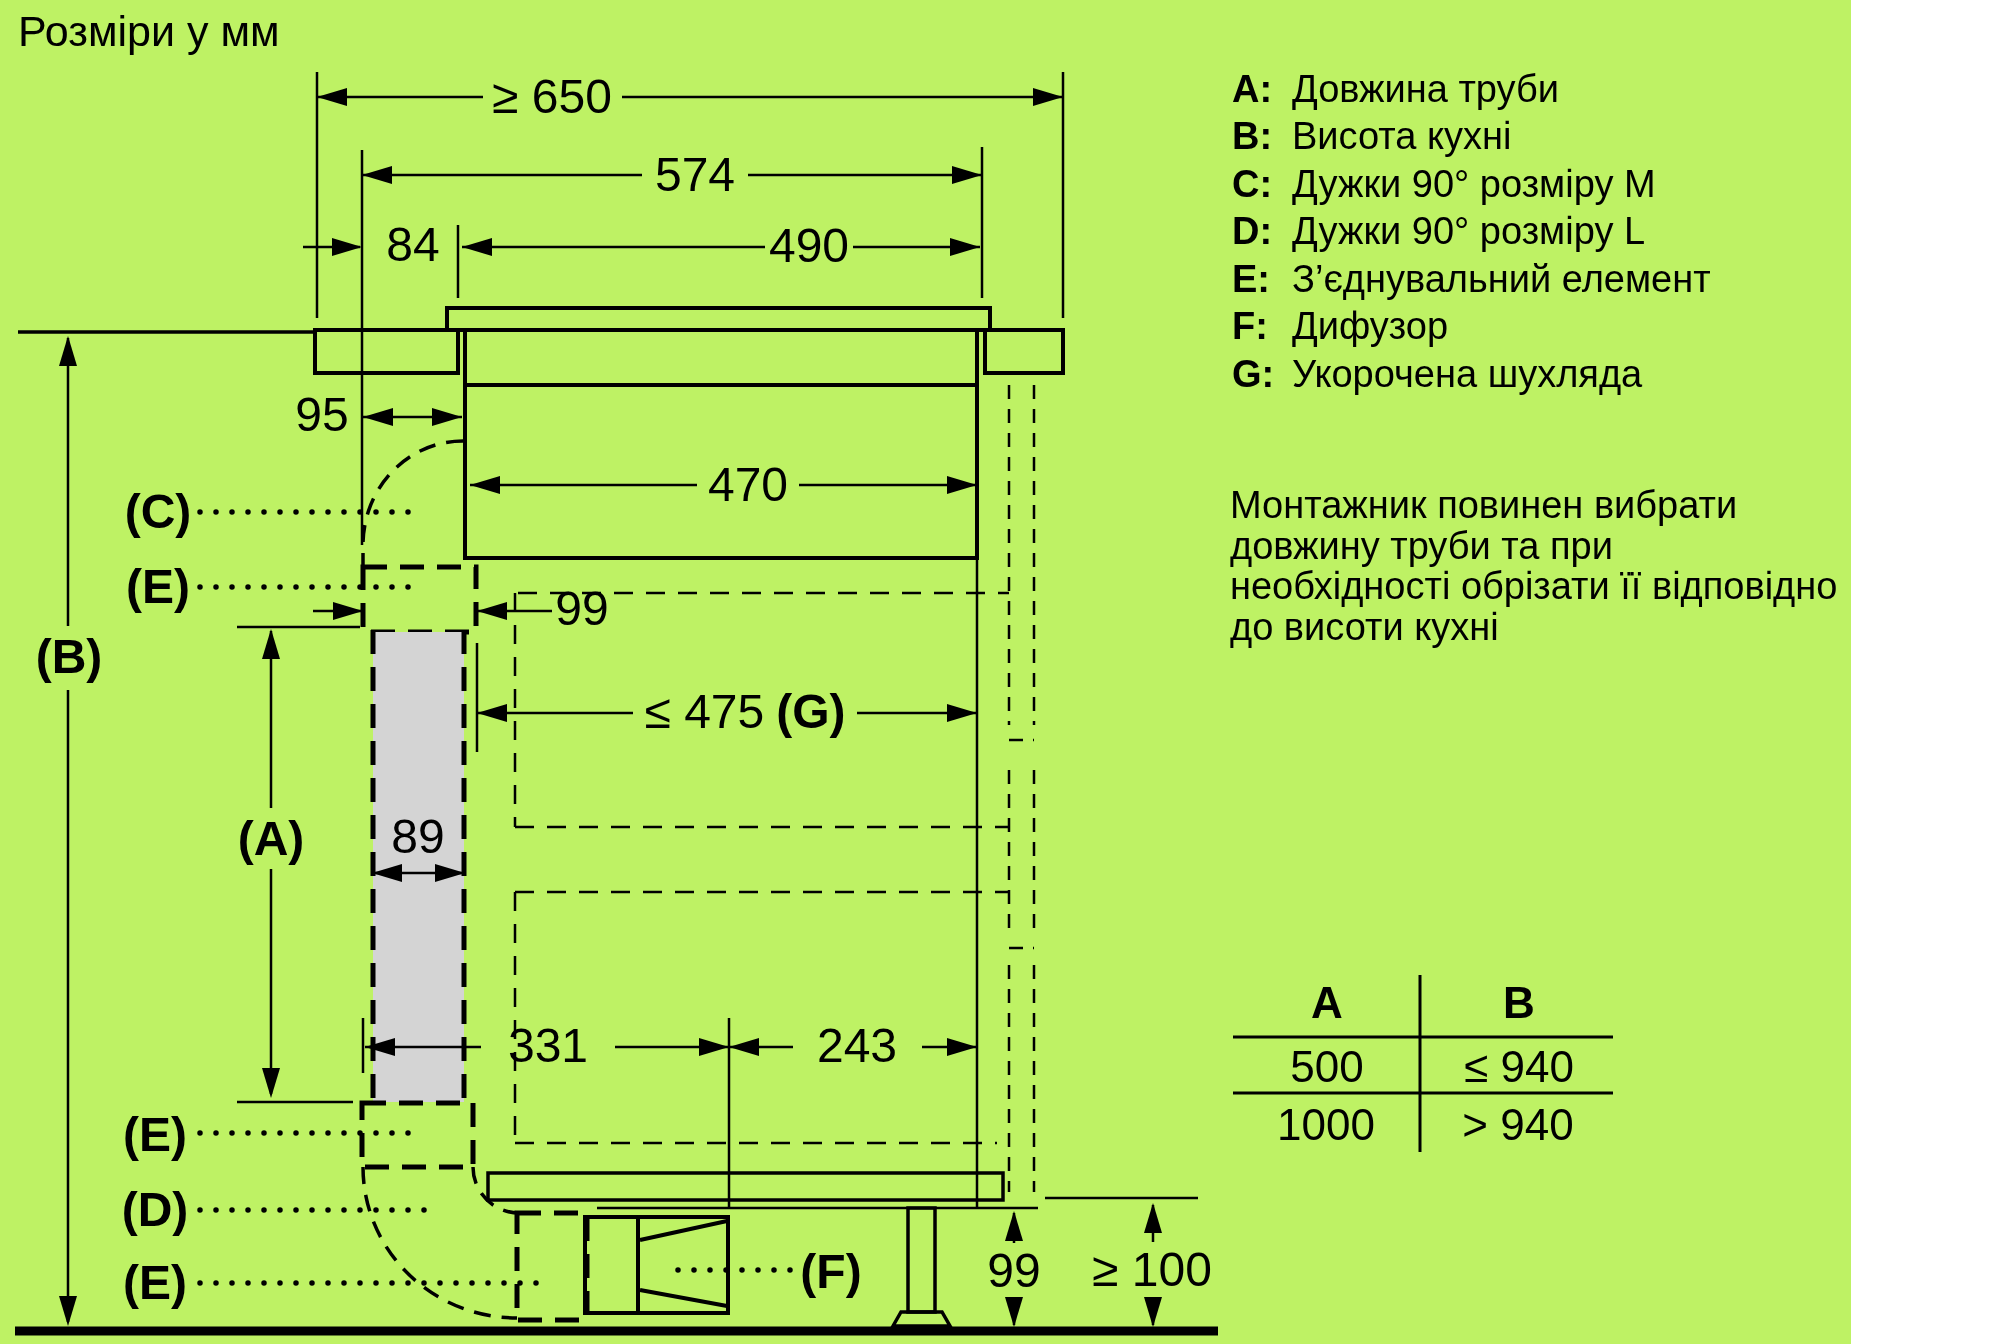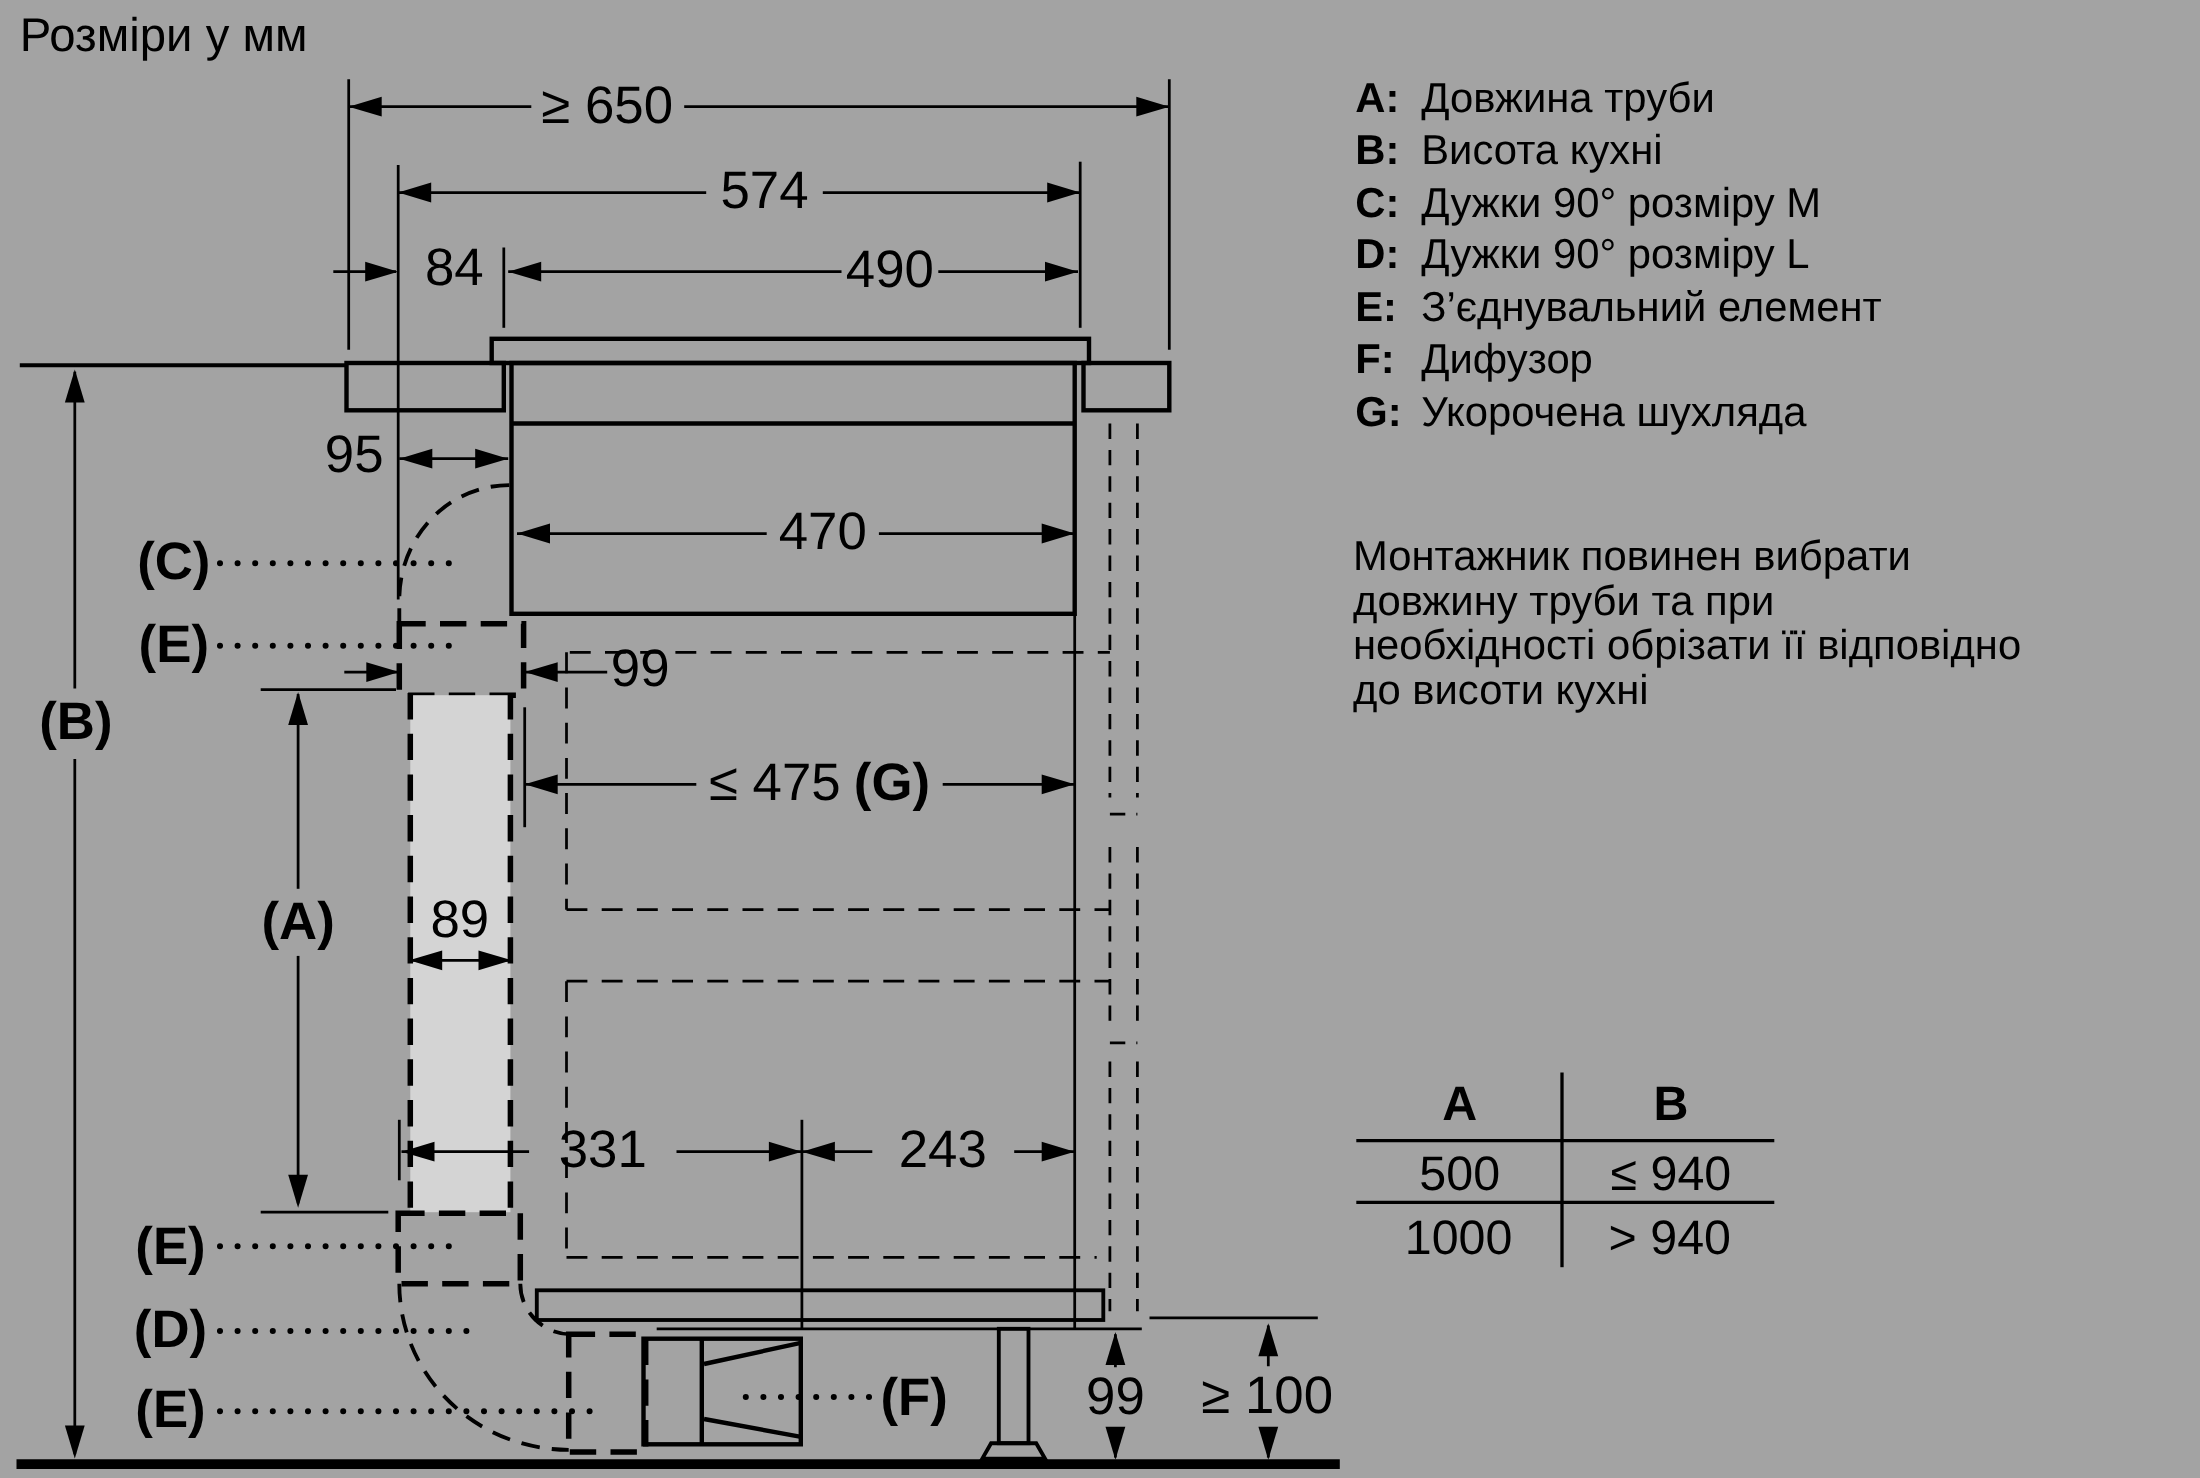--- a/index.html
+++ b/index.html
@@ -1,16 +1,16 @@
 <!DOCTYPE html>
 <html><head>
 <meta charset="utf-8">
 <style>
   html,body{margin:0;padding:0;background:#ffffff;}
-  #page{position:relative;width:2000px;height:1344px;background:#a3a3a3;overflow:hidden;
+  #page{position:relative;width:1851px;height:1344px;background:#bef264;overflow:hidden;
         font-family:"Liberation Sans",sans-serif;}
   svg{position:absolute;left:0;top:0;}
   text{fill:#000;font-family:"Liberation Sans",sans-serif;}
   .dim{font-size:48px;}
   .part{font-size:48px;font-weight:bold;}
   .title{font-size:43px;}
   .leg-key{font-size:38px;font-weight:bold;}
   .leg-label{font-size:38px;}
   .note{font-size:38px;}
   .tbl{font-size:44px;}

